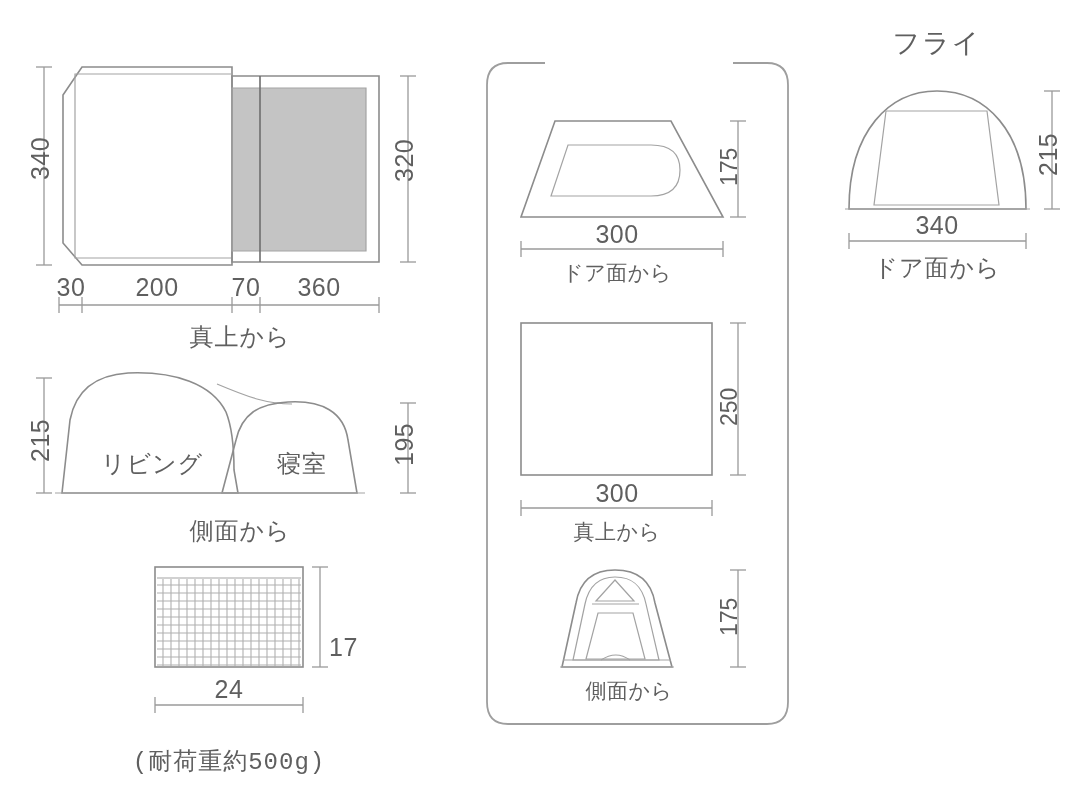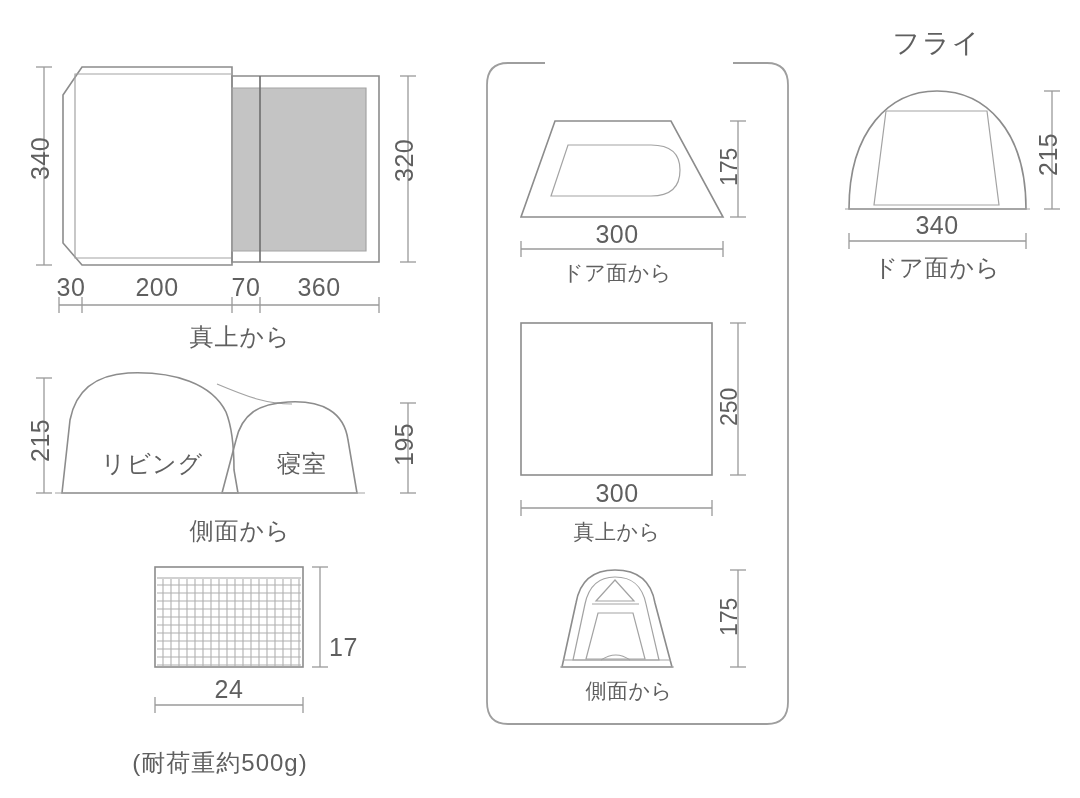--- a/index.html
+++ b/index.html
@@ -323,21 +323,21 @@
 
   <div class="txt jp ctr" style="left:302px; top:452px;">寝室</div>
 
   <div class="txt jp ctr" style="left:240px; top:519px;">側面から</div>
 
   <div class="txt num" style="left:329px; top:599px;margin-top:36px;">17</div>
 
   <div class="txt num ctr" style="left:229px; top:677px;">24</div>
 
 
-  <div class="txt jp ctr" style="left:220px; top:751px;">(耐荷重約500g)</div>
+  <div class="txt jp ctr" style="left:229px; top:751px;font-family:Liberation Mono, monospace;">(耐荷重約500g)</div>
 
 
   <div class="txt num-sm rot" style="left:718px; top:186px;">175</div>
 
   <div class="txt num ctr" style="left:617px; top:222px;">300</div>
 
   <div class="txt jp-inner ctr" style="left:617px; top:262px;">ドア面から</div>
 
   <div class="txt num-sm rot" style="left:718px; top:426px;">250</div>
 

